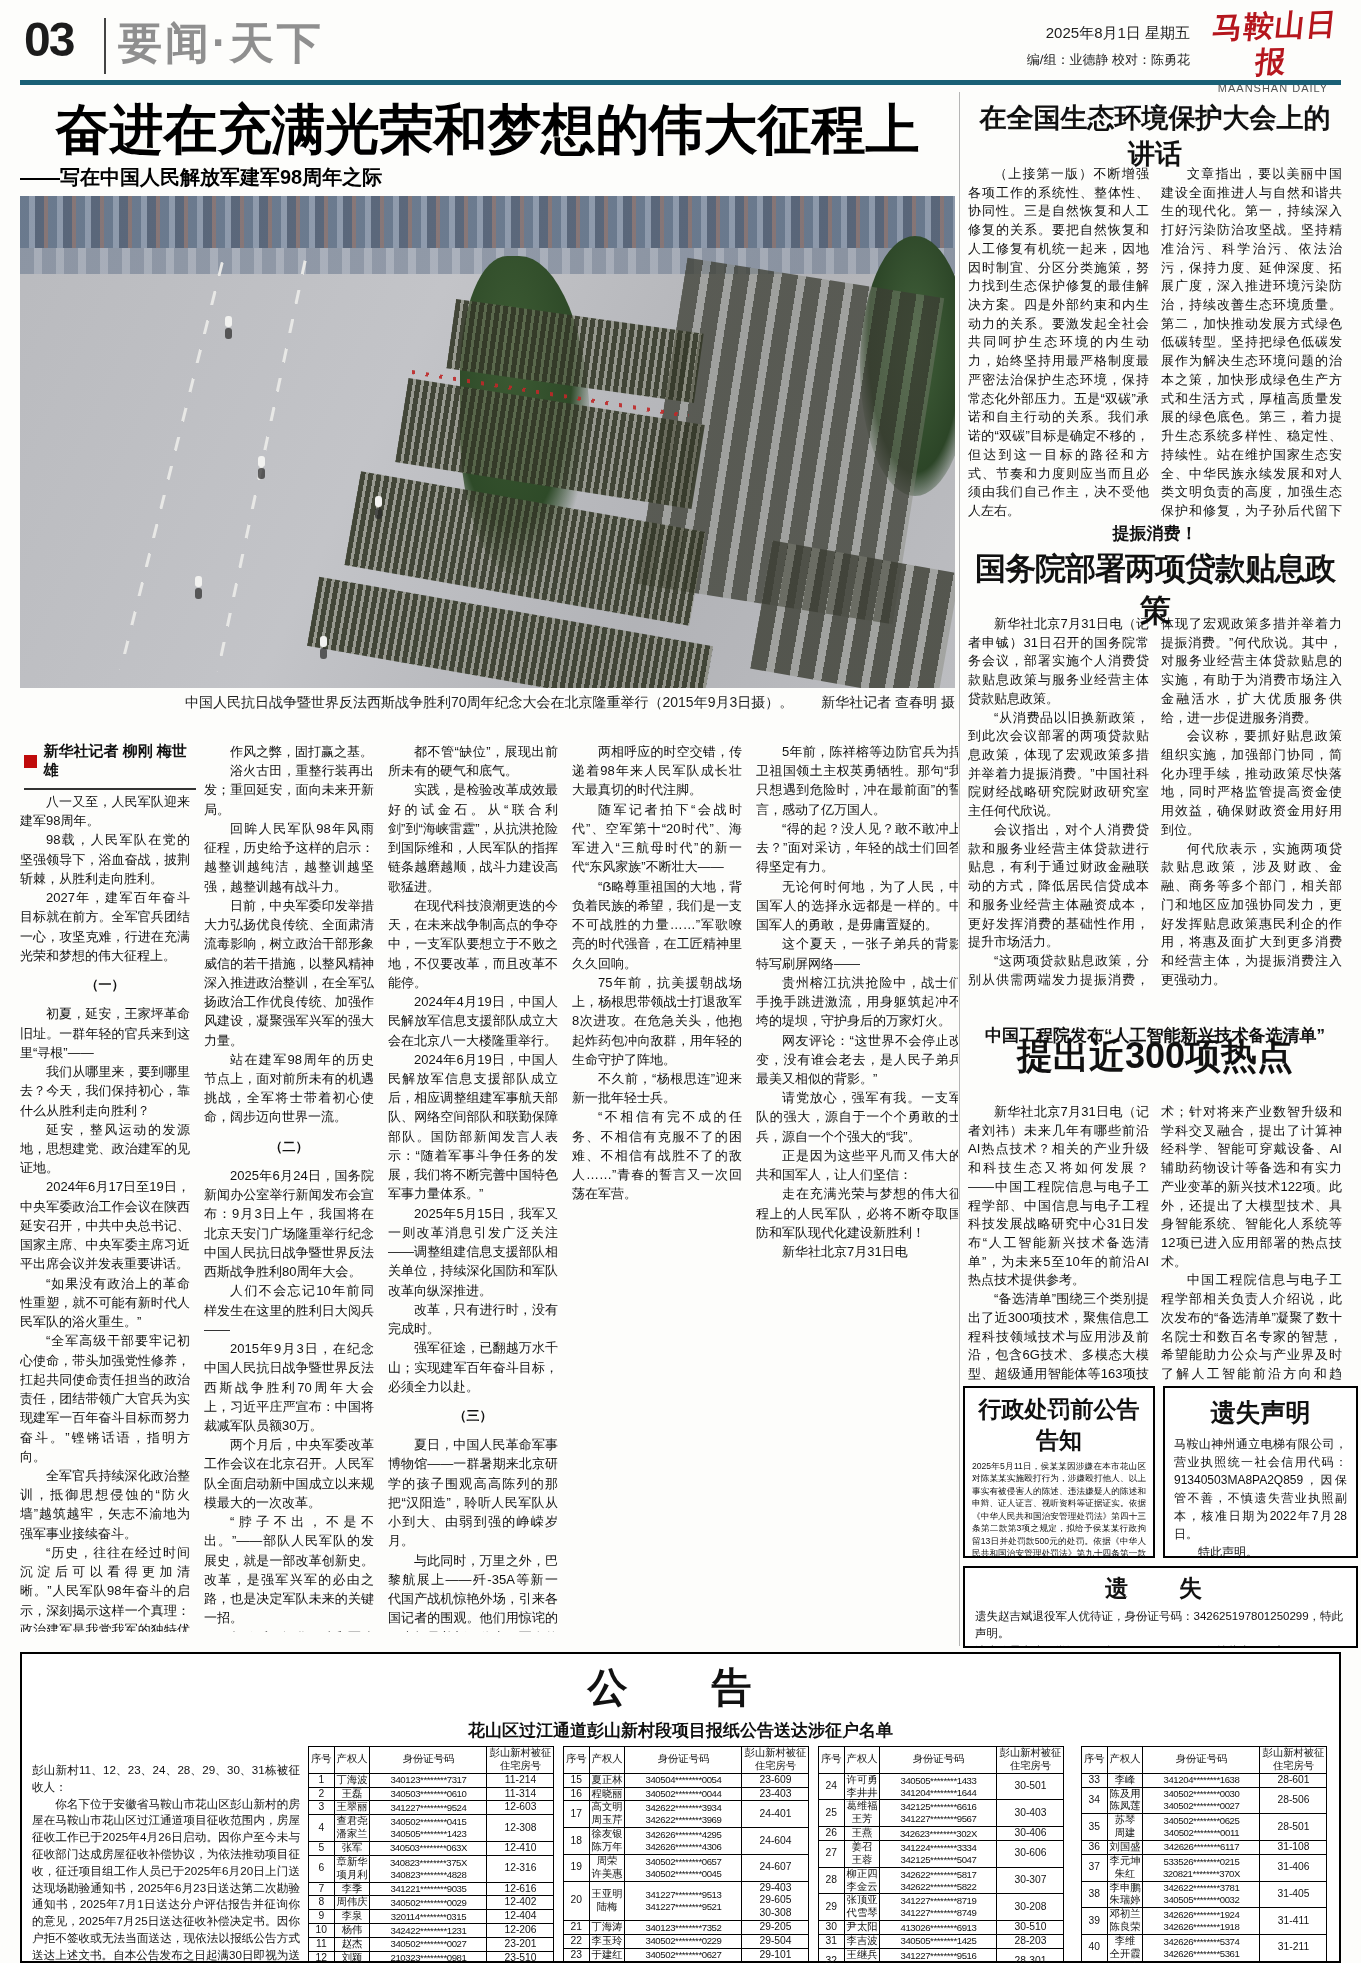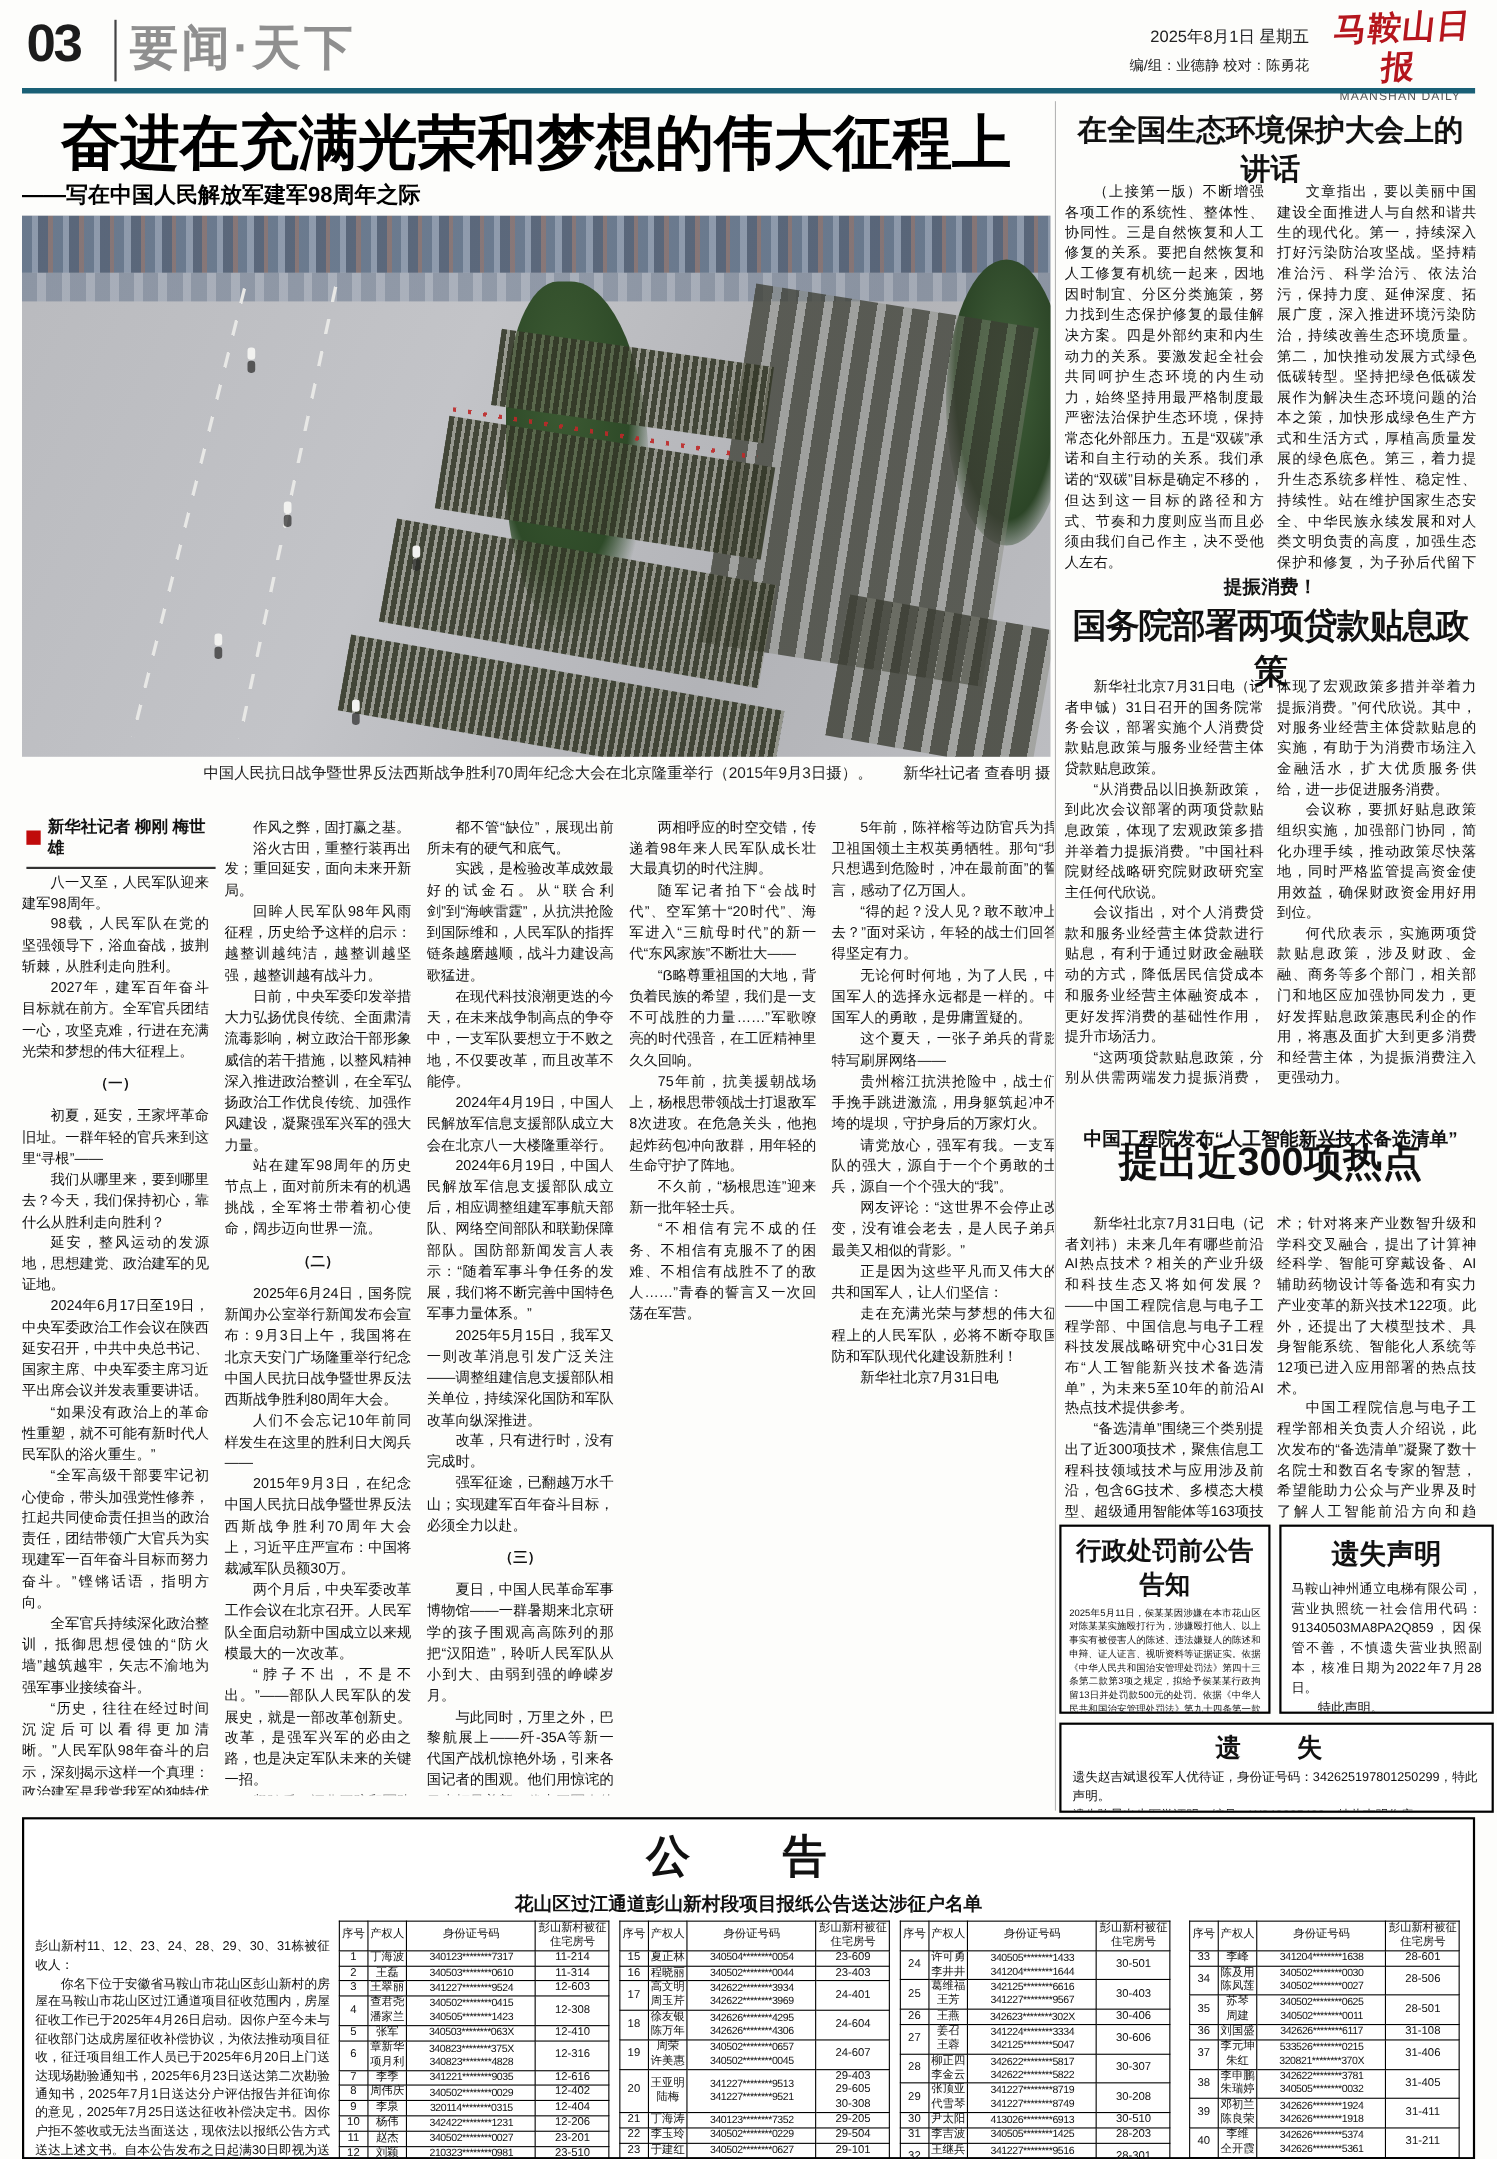--- a/index.html
+++ b/index.html
@@ -183,22 +183,22 @@
         <p>75年前，抗美援朝战场上，杨根思带领战士打退敌军8次进攻。在危急关头，他抱起炸药包冲向敌群，用年轻的生命守护了阵地。</p>
         <p>不久前，“杨根思连”迎来新一批年轻士兵。</p>
         <p>“不相信有完不成的任务、不相信有克服不了的困难、不相信有战胜不了的敌人……”青春的誓言又一次回荡在军营。</p>
       </div>
       <div class="acol">
         <p>5年前，陈祥榕等边防官兵为捍卫祖国领土主权英勇牺牲。那句“我只想遇到危险时，冲在最前面”的誓言，感动了亿万国人。</p>
         <p>“得的起？没人见？敢不敢冲上去？”面对采访，年轻的战士们回答得坚定有力。</p>
         <p>无论何时何地，为了人民，中国军人的选择永远都是一样的。中国军人的勇敢，是毋庸置疑的。</p>
         <p>这个夏天，一张子弟兵的背影特写刷屏网络——</p>
         <p>贵州榕江抗洪抢险中，战士们手挽手跳进激流，用身躯筑起冲不垮的堤坝，守护身后的万家灯火。</p>
+        <p>网友评论：“这世界不会停止改变，没有谁会老去，是人民子弟兵最美又相似的背影。”</p>
         <p>请党放心，强军有我。一支军队的强大，源自于一个个勇敢的士兵，源自一个个强大的“我”。</p>
-        <p>网友评论：“这世界不会停止改变，没有谁会老去，是人民子弟兵最美又相似的背影。”</p>
         <p>正是因为这些平凡而又伟大的共和国军人，让人们坚信：</p>
         <p>走在充满光荣与梦想的伟大征程上的人民军队，必将不断夺取国防和军队现代化建设新胜利！</p>
         <p>新华社北京7月31日电</p>
       </div>
     </div>
 
   <div class="vrule"></div>
 
   <div class="speech-hl">在全国生态环境保护大会上的讲话</div>
   <div class="speech-body">

